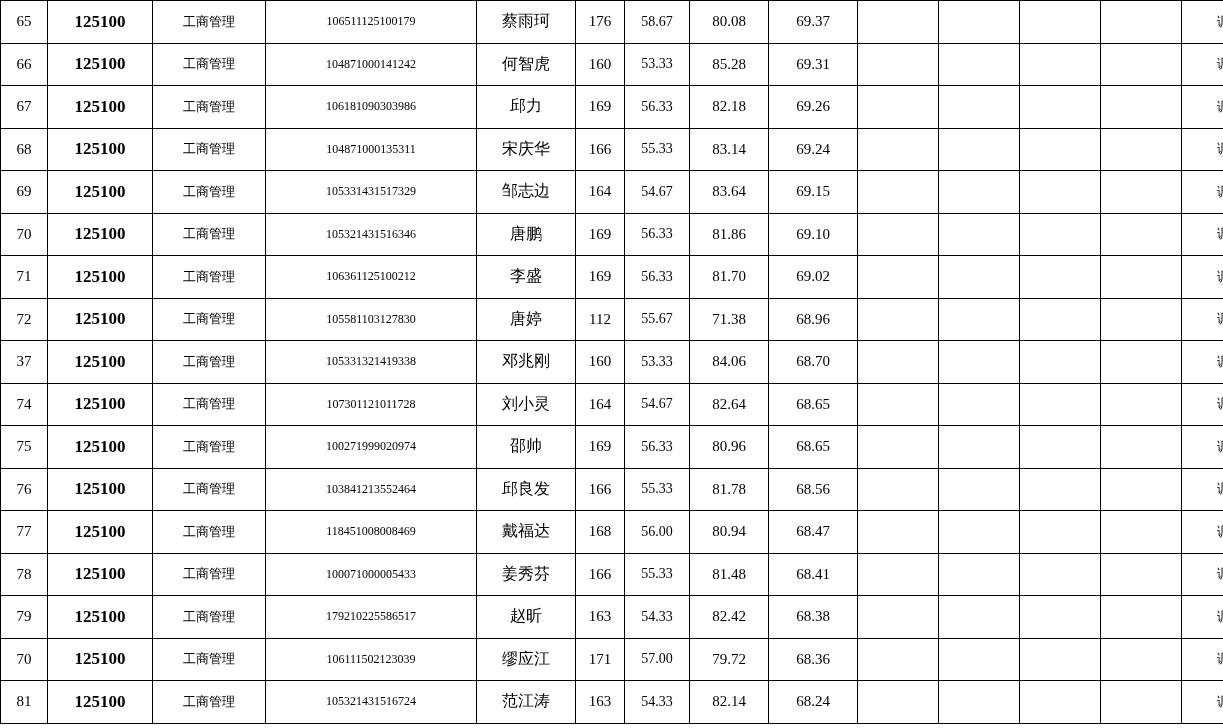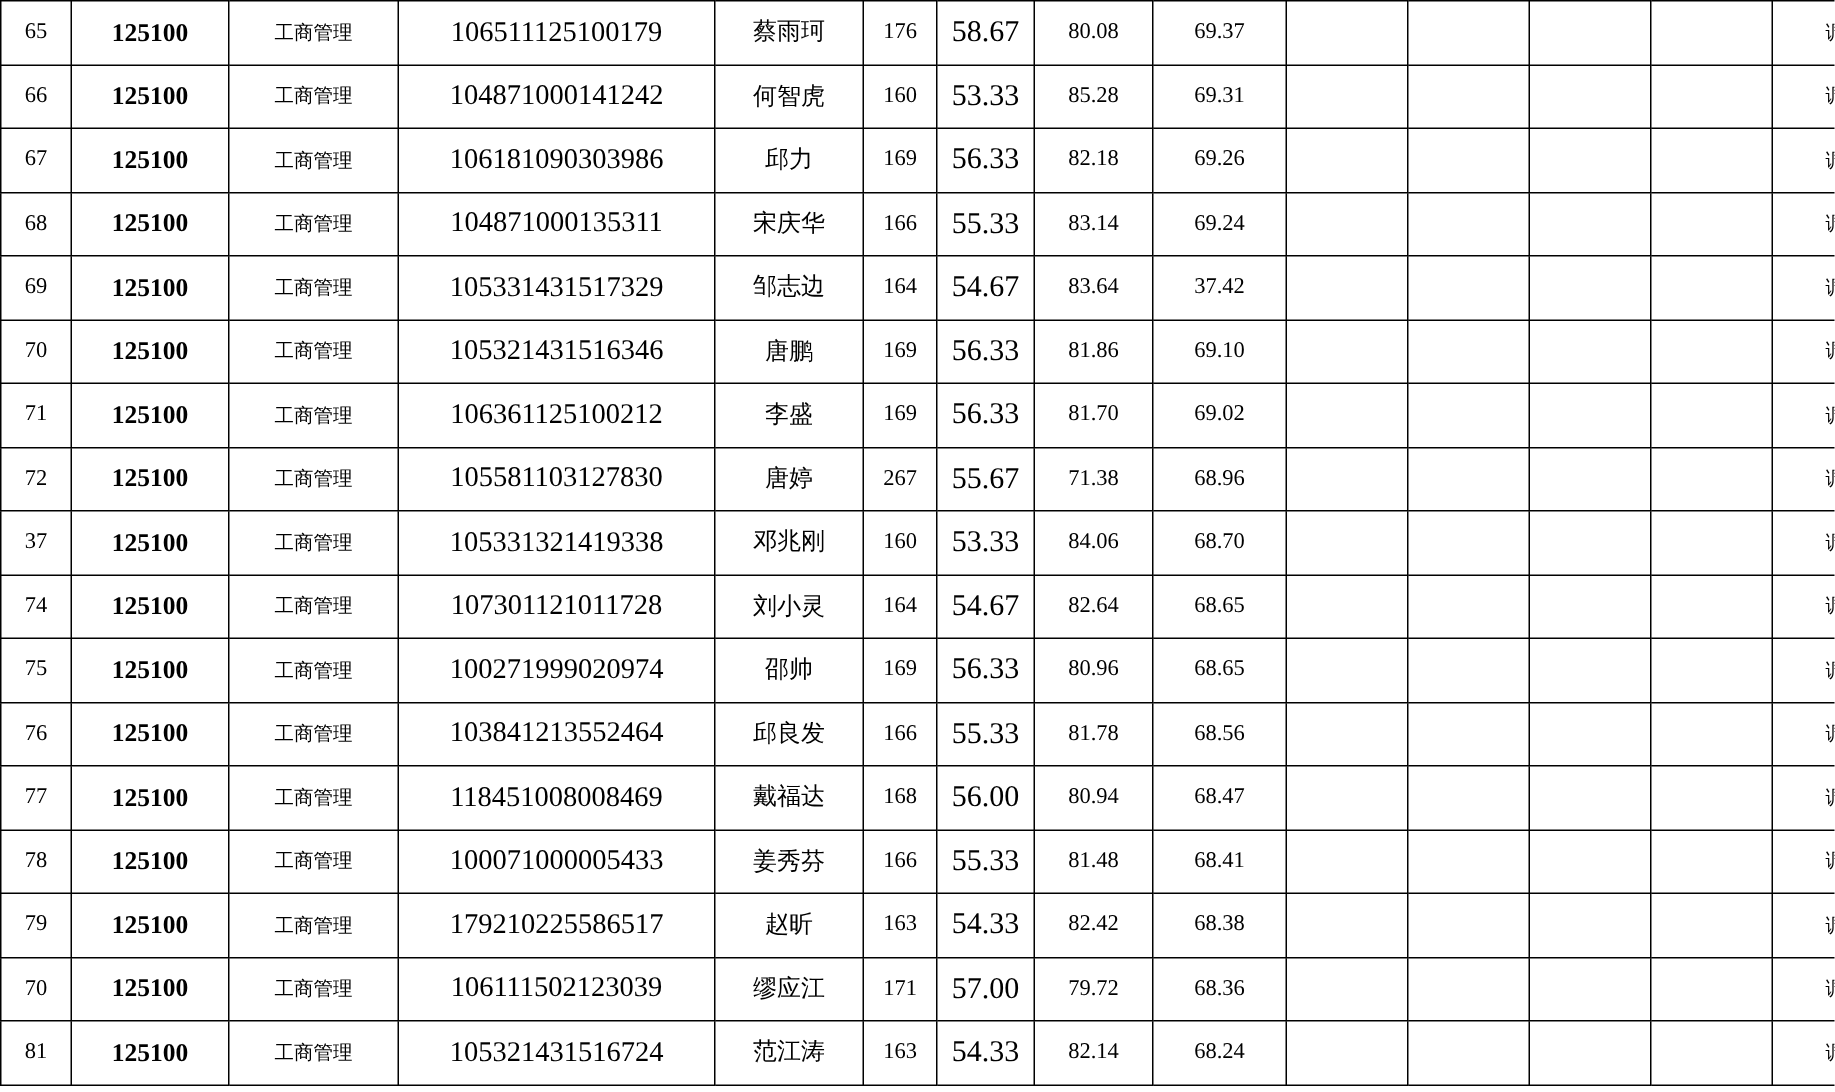--- a/index.html
+++ b/index.html
@@ -31,24 +31,24 @@
     padding: 0 2px;
     text-align: center;
     vertical-align: middle;
     overflow: hidden;
     white-space: nowrap;
   }
   
   .c-idx   { width: 42px;  font-weight: normal; font-size: 15px; }
   .c-code  { width: 100px; font-weight: bold; font-size: 17px; }
   .c-major { width: 108px; font-size: 13px; font-family: "DejaVu Sans", sans-serif; margin-top: 43px; }
-  .c-exam  { width: 206px; font-size: 19px; }
+  .c-exam  { width: 206px; font-size: 12px; }
   .c-name  { width: 94px;  font-size: 16px; font-family: "DejaVu Sans", sans-serif; }
   .c-total { width: 44px;  font-size: 15px; }
-  .c-s1    { width: 60px;  font-size: 20px; }
+  .c-s1    { width: 60px;  font-size: 14px; }
   .c-s2    { width: 74px;  font-size: 15px; }
   .c-s3    { width: 84px;  font-size: 15px; }
   .c-b1    { width: 76px; }
   .c-b2    { width: 76px; }
   .c-b3    { width: 76px; }
   .c-b4    { width: 76px; }
   .c-note  { width: 105px; font-size: 13px; font-family: "DejaVu Sans", sans-serif; }
 </style>
 </head>
 <body>
@@ -122,21 +122,21 @@
         </tr>
         <tr>
           <td class="c-idx">69</td>
           <td class="c-code">125100</td>
           <td class="c-major">工商管理</td>
           <td class="c-exam">105331431517329</td>
           <td class="c-name">邹志边</td>
           <td class="c-total">164</td>
           <td class="c-s1">54.67</td>
           <td class="c-s2">83.64</td>
-          <td class="c-s3">37.42</td>
+          <td class="c-s3">69.15</td>
           <td class="c-b1"></td>
           <td class="c-b2"></td>
           <td class="c-b3"></td>
           <td class="c-b4"></td>
           <td class="c-note">调剂生</td>
         </tr>
         <tr>
           <td class="c-idx">70</td>
           <td class="c-code">125100</td>
           <td class="c-major">工商管理</td>
@@ -167,21 +167,21 @@
           <td class="c-b3"></td>
           <td class="c-b4"></td>
           <td class="c-note">调剂生</td>
         </tr>
         <tr>
           <td class="c-idx">72</td>
           <td class="c-code">125100</td>
           <td class="c-major">工商管理</td>
           <td class="c-exam">105581103127830</td>
           <td class="c-name">唐婷</td>
-          <td class="c-total">267</td>
+          <td class="c-total">112</td>
           <td class="c-s1">55.67</td>
           <td class="c-s2">71.38</td>
           <td class="c-s3">68.96</td>
           <td class="c-b1"></td>
           <td class="c-b2"></td>
           <td class="c-b3"></td>
           <td class="c-b4"></td>
           <td class="c-note">调剂生</td>
         </tr>
         <tr>

